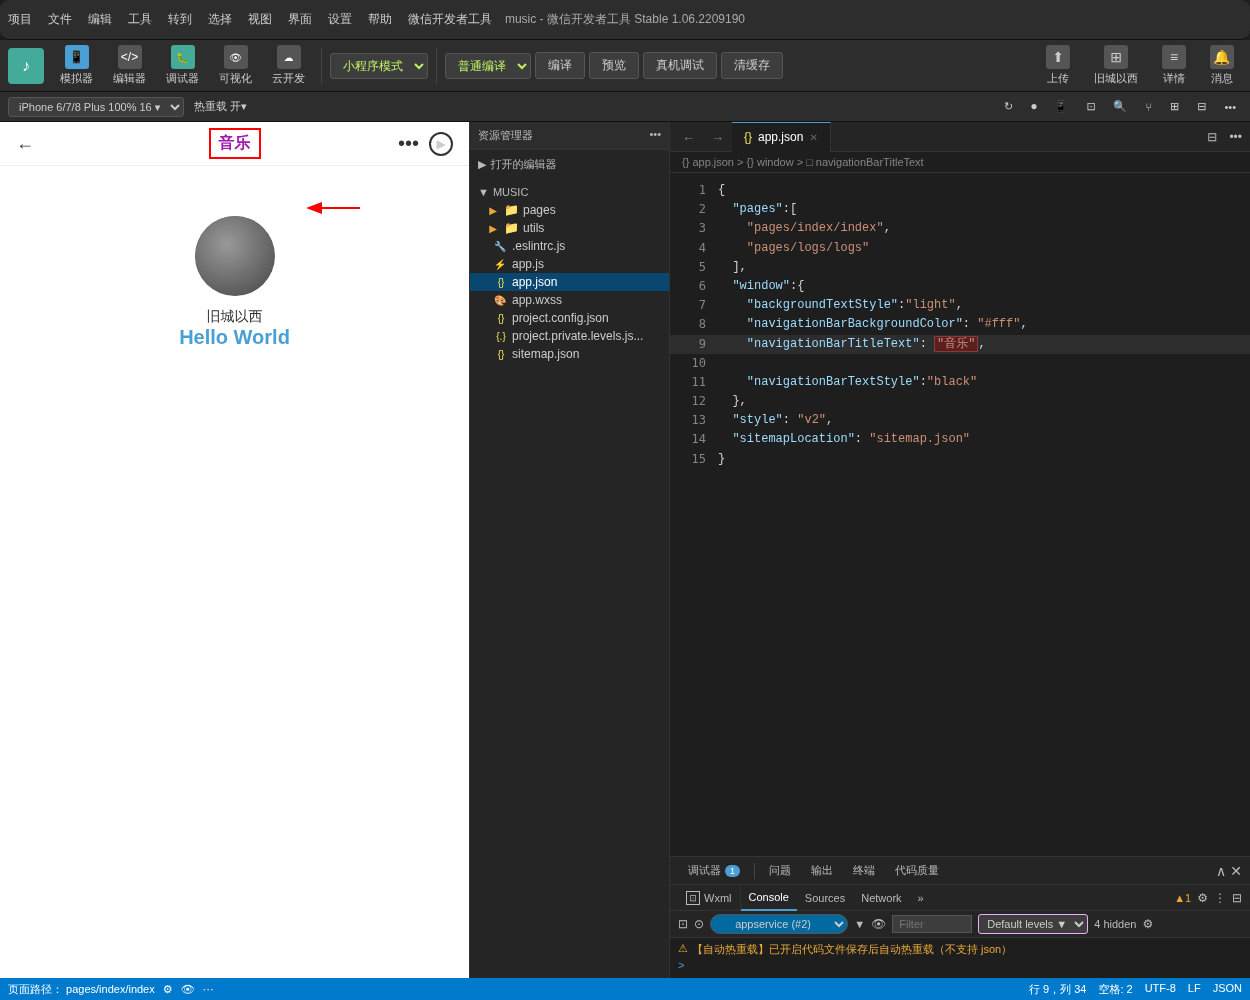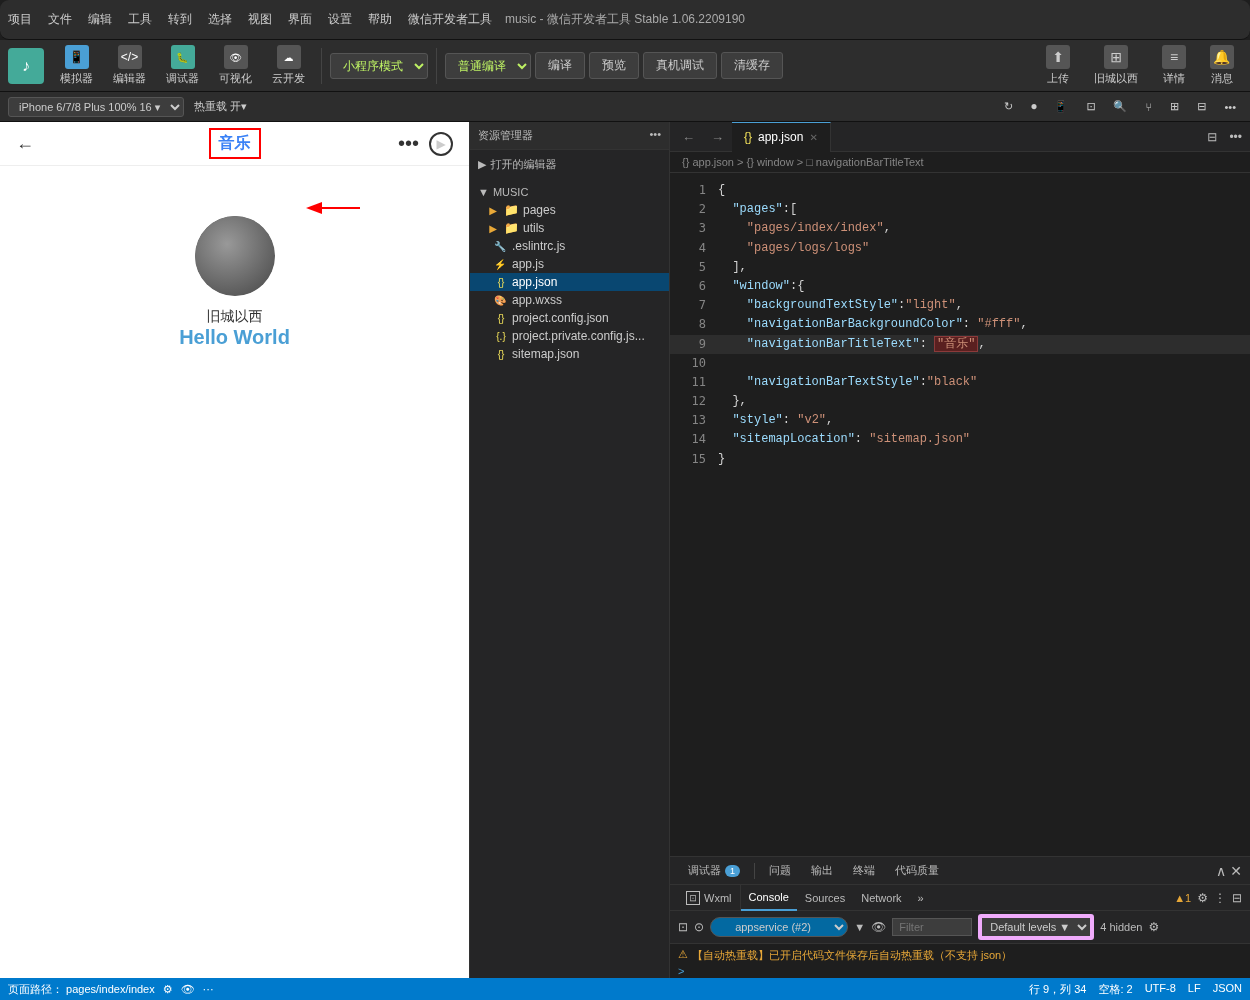--- a/index.html
+++ b/index.html
@@ -62,21 +62,21 @@
     .line-highlight { background: #2d2d2d; display: block; margin: 0 -8px; padding: 0 8px; }
 
     
     .debug-panel { background: #1e1e1e; border-top: 1px solid #333; height: 160px; display: flex; flex-direction: column; }
     .debug-tabs { background: #252526; display: flex; align-items: center; height: 28px; border-bottom: 1px solid #333; padding: 0 8px; }
     .debug-tab { padding: 0 10px; height: 28px; display: flex; align-items: center; font-size: 11px; color: #bbb; cursor: pointer; position: relative; }
     .debug-tab .badge { background: #4a9fd5; color: #fff; border-radius: 8px; padding: 1px 5px; font-size: 9px; margin-left: 4px; }
     .debug-controls { display: flex; align-items: center; padding: 3px 8px; gap: 6px; background: #252526; border-bottom: 1px solid #333; }
     .debug-select { background: #0369a1; border: 1px solid #555; color: #ccc; padding: 2px 20px; border-radius: 10px; font-size: 11px; }
     .debug-filter { background: #3d3d3d; border: 1px solid #555; color: #ccc; padding: 2px 6px; border-radius: 0; font-size: 11px; width: 80px; }
-    .debug-level { background: #3d3d3d; border: 4px solid #f0abfc; color: #ccc; padding: 2px 4px; border-radius: 3px; font-size: 11px; }
+    .debug-level { background: #3d3d3d; border: 1px solid #f0abfc; color: #ccc; padding: 2px 4px; border-radius: 3px; font-size: 11px; }
     .debug-hidden { font-size: 11px; color: #bbb; }
     .debug-content { flex: 1; padding: 4px 8px; overflow-y: auto; }
     .debug-warn { color: #e8a838; font-size: 11px; display: flex; align-items: flex-start; gap: 4px; }
     .debug-input-line { color: #4a9fd5; font-size: 11px; padding: 2px 0; }
 
     
     .status-bar { background: #007acc; height: 22px; display: flex; align-items: center; justify-content: space-between; padding: 0 8px; font-size: 11px; color: #fff; position: absolute; bottom: 0; left: 0; right: 0; }
     .status-left { display: flex; gap: 8px; }
     .status-right { display: flex; gap: 12px; }
 
@@ -212,21 +212,21 @@
 
 <div class="main">
 
   <div class="sim-wrapper" style="width:470px;background:#f0f0f0;border-right:1px solid #333;position:relative;display:flex;flex-direction:column;">
 
     <div style="flex:1;background:#fff;display:flex;flex-direction:column;">
 
 
       <div style="background:#fff;height:44px;display:flex;align-items:center;justify-content:space-between;padding:0 16px;border-bottom:1px solid #eee;position:relative;">
         <span style="font-size:18px;color:#333;">←</span>
-        <span style="position:absolute;left:50%;transform:translateX(-50%);border:2px solid red;padding:3px 8px;font-size:16px;font-weight:bold;color:#3b82f6;">音乐</span>
+        <span style="position:absolute;left:50%;transform:translateX(-50%);border:2px solid red;padding:3px 8px;font-size:16px;font-weight:bold;color:#a21caf;">音乐</span>
         <div style="display:flex;gap:10px;align-items:center;">
           <span style="font-size:20px;color:#333;">•••</span>
           <span style="width:24px;height:24px;border:2px solid #333;border-radius:50%;display:flex;align-items:center;justify-content:center;">▶</span>
         </div>
       </div>
 
       <div style="flex:1;background:#fff;display:flex;flex-direction:column;align-items:center;padding-top:50px;">
 
         <div style="width:80px;height:80px;border-radius:50%;overflow:hidden;margin-bottom:12px;background:linear-gradient(135deg,#555,#aaa);">
           <div style="width:100%;height:100%;background:radial-gradient(circle at 40% 35%, #999, #444);border-radius:50%;"></div>
@@ -290,21 +290,21 @@
           <div class="file-item">
             <span class="file-icon wxss-icon">🎨</span>
             <span>app.wxss</span>
           </div>
           <div class="file-item">
             <span class="file-icon json-icon">{}</span>
             <span>project.config.json</span>
           </div>
           <div class="file-item">
             <span class="file-icon json-icon">{.}</span>
-            <span>project.private.config.js...</span>
+            <span>project.private.levels.js...</span>
           </div>
           <div class="file-item">
             <span class="file-icon json-icon">{}</span>
             <span>sitemap.json</span>
           </div>
         </div>
       </div>
 
       <div class="code-editor">
 

